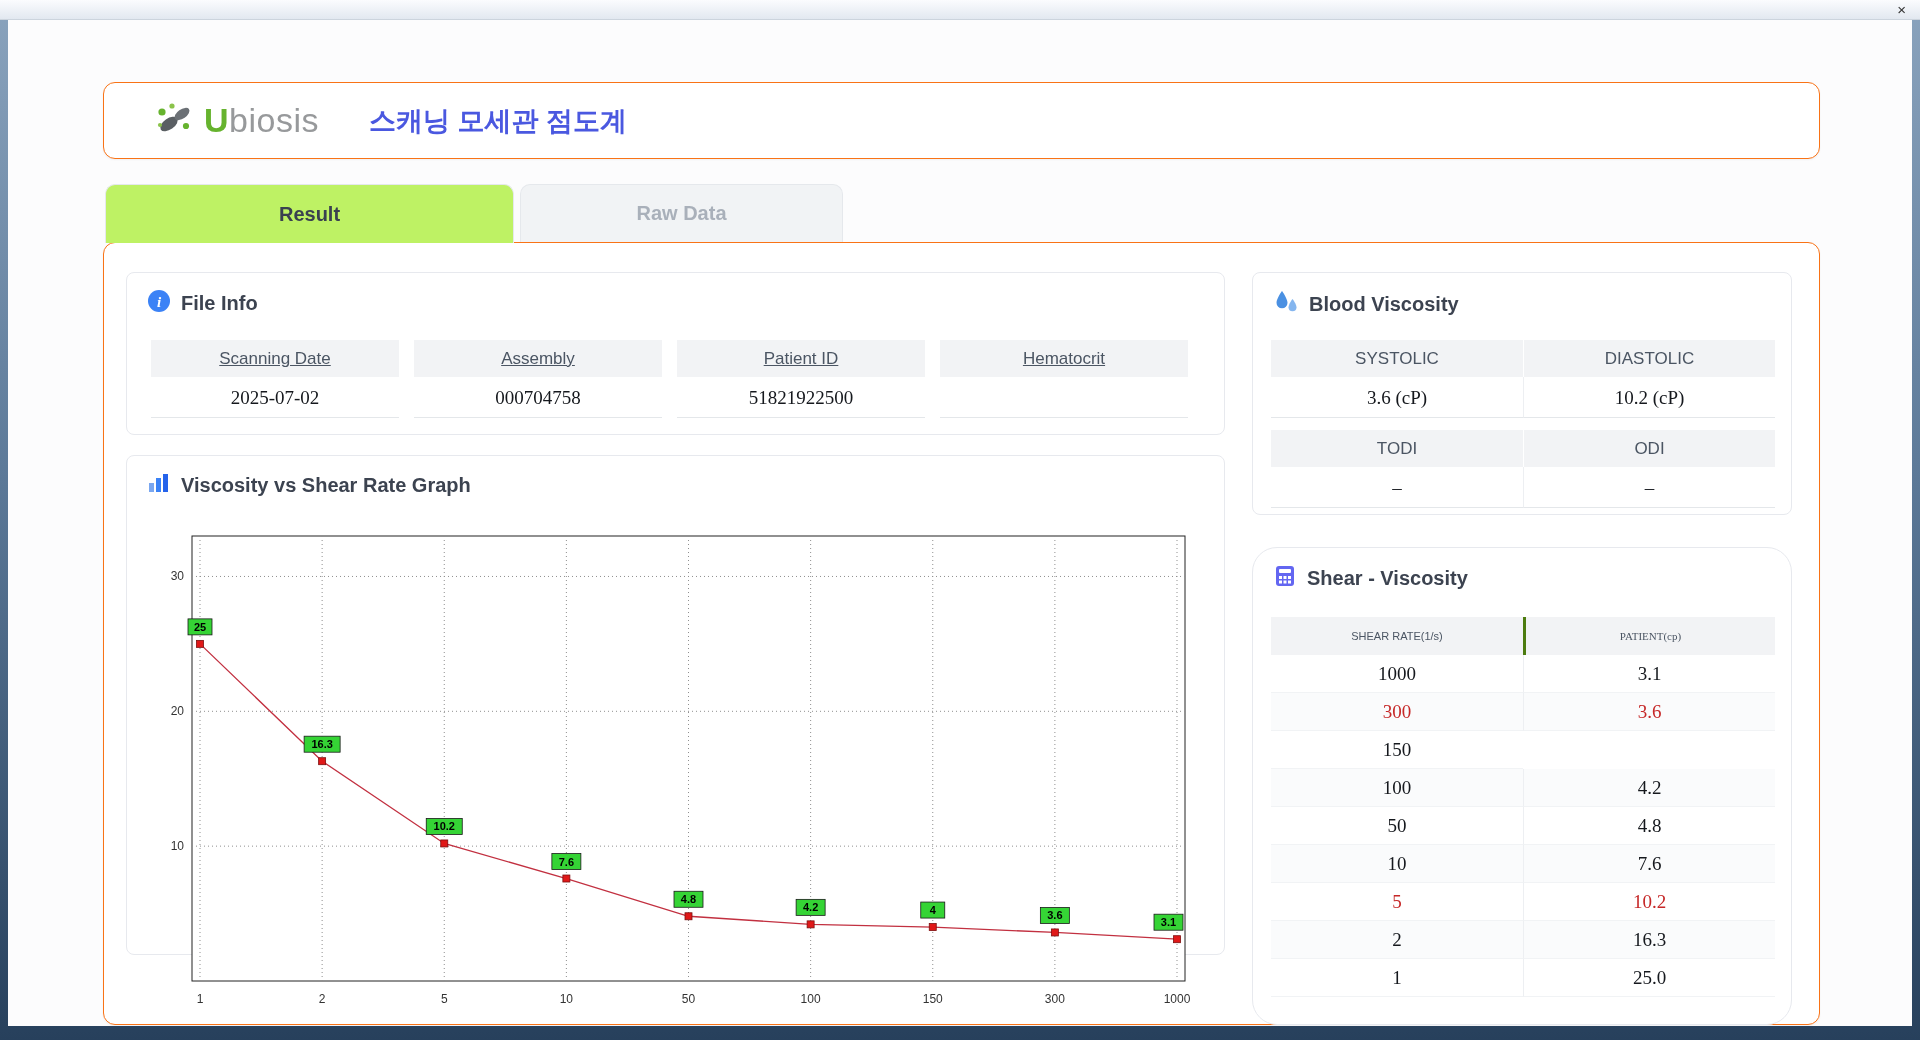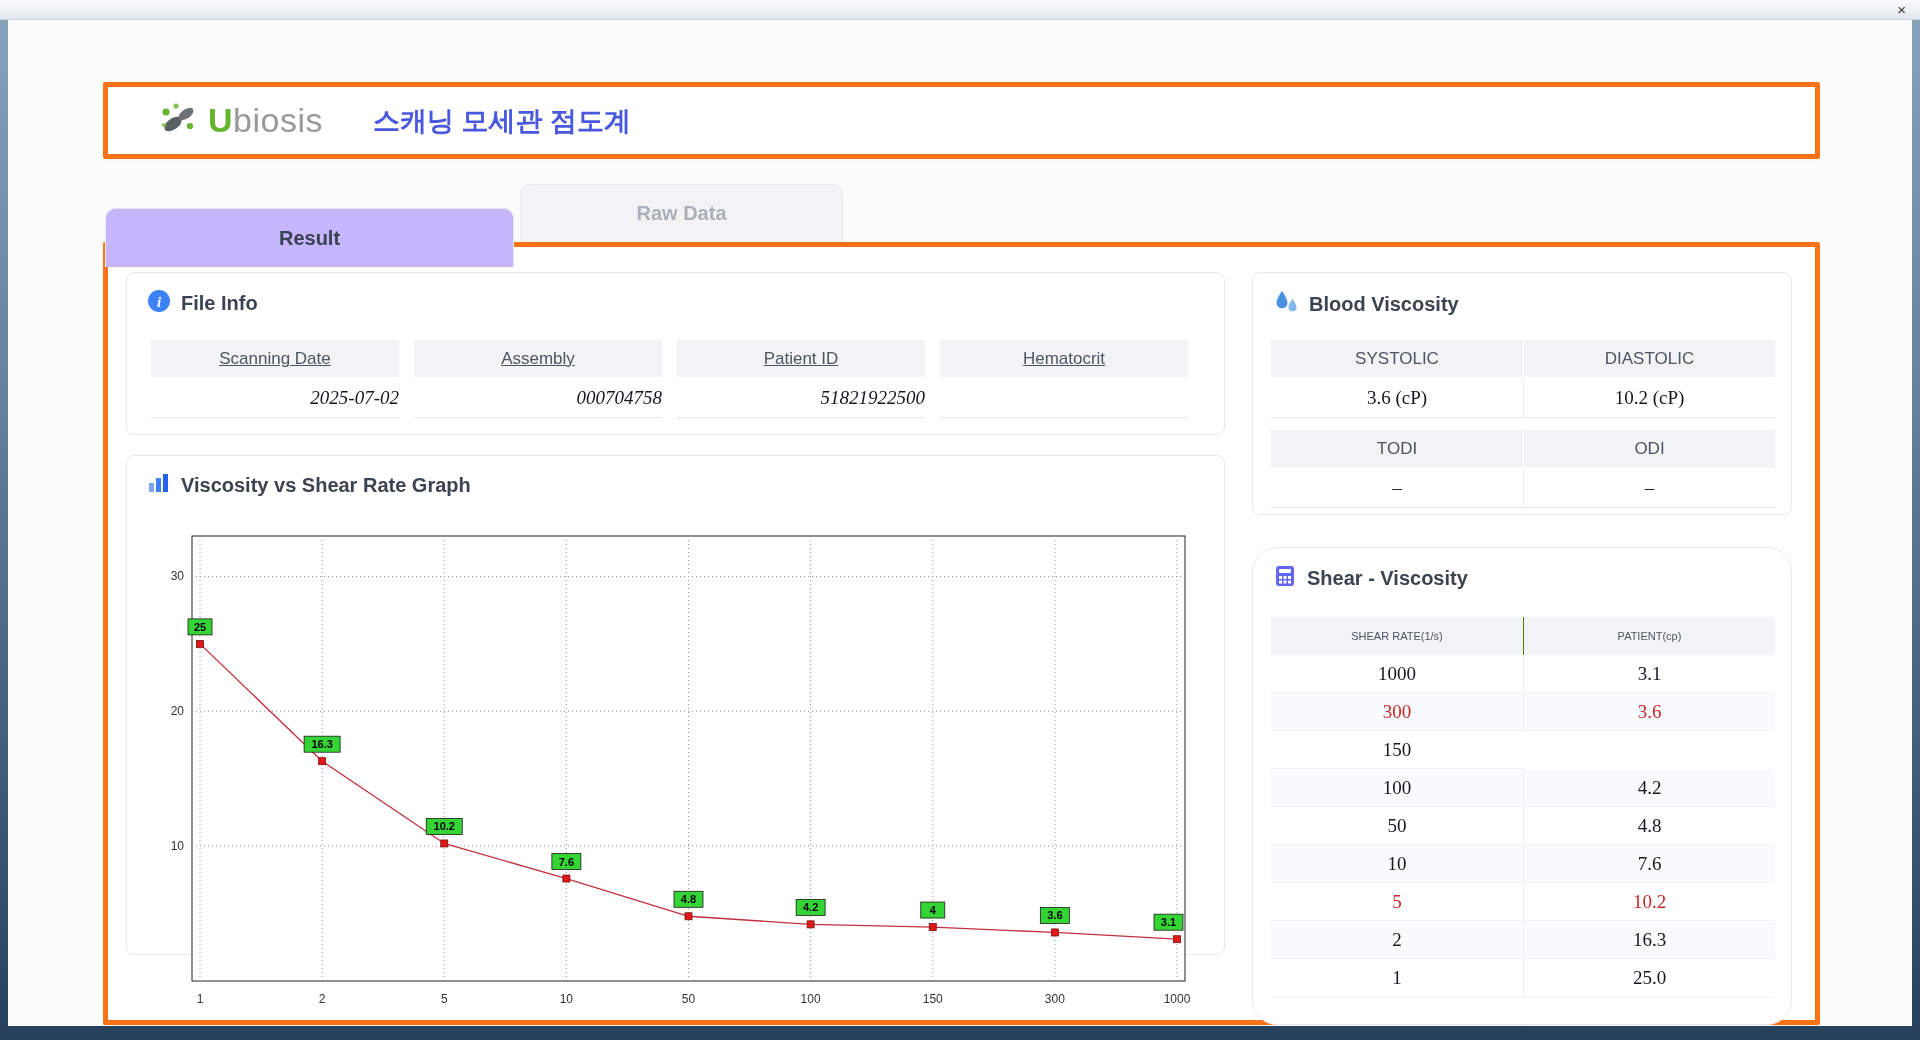--- a/index.html
+++ b/index.html
@@ -19,73 +19,73 @@
   .close-btn {
     position:absolute; right:10px; top:0; height:20px; line-height:19px;
     font-size:15px; color:#333; cursor:default; padding:0 4px;
   }
   .window {
     position:absolute; left:8px; top:20px; width:1904px; height:1006px;
     background:#fcfcfd; overflow:hidden;
   }
   .card {
     position:absolute; background:#fff;
-    border:5px solid #f97316; border-radius:2px;
+    border:1px solid #f97316; border-radius:12px;
     box-shadow:0 1px 2px rgba(16,24,40,.05);
   }
   
   .header-card { left:95px; top:62px; width:1717px; height:77px; display:flex; align-items:center; gap:50px; padding-left:50px; }
   .logo { display:flex; align-items:center; gap:8px; }
   .logo-text { font-size:34px; color:#97999b; letter-spacing:.5px; }
   .logo-text::first-letter { color:#66b32e; font-weight:600; }
   .app-title { font-size:27px; font-weight:700; color:#4a58e0; }
   
   .tab {
     position:absolute; display:flex; align-items:center; justify-content:center;
     font-size:20px; font-weight:700; border-radius:10px 10px 0 0;
   }
   .tab-active {
     left:97px; top:164px; width:409px; height:59px;
-    background:#c4b5fd; border:1px solid #e5e8ec; border-bottom:none;
-    color:#3a4150; z-index:3;margin-top:24px;
+    background:#bef264; border:1px solid #e5e8ec; border-bottom:none;
+    color:#3a4150; z-index:3;
   }
   .tab-inactive {
     left:512px; top:164px; width:323px; height:58px;
     background:#f1f3f5; border:1px solid #e5e8ec; border-bottom:none;
     color:#a9b0ba; z-index:2;
   }
   .content-card { left:95px; top:222px; width:1717px; height:783px; z-index:1; }
   
   .panel { position:absolute; background:#fff; border:1px solid #e7e9ee; border-radius:8px; z-index:4; }
   .panel-head { position:absolute; left:20px; top:16px; display:flex; align-items:center; gap:10px;
                 font-size:20px; font-weight:700; color:#3c4350; }
   .panel-fileinfo { left:118px; top:252px; width:1099px; height:163px; }
   .panel-graph    { left:118px; top:435px; width:1099px; height:500px; }
   .panel-blood    { left:1244px; top:252px; width:540px; height:243px; }
   .panel-shear    { left:1244px; top:527px; width:540px; height:478px;border-radius:25px; }
   
   .fi-fields { position:absolute; left:24px; top:67px; display:flex; gap:15px; }
   .fi-field { width:248px; }
   .fi-label { height:37px; line-height:37px; text-align:center; background:#f2f3f5; color:#4b5563; font-size:17px;text-decoration:underline; }
-  .fi-value { height:41px; line-height:41px; text-align:right; font-family:"Liberation Serif", serif;
-              font-size:19px; color:#15181d; border-bottom:1px solid #e4e7ea;font-style:italic; }
+  .fi-value { height:41px; line-height:41px; text-align:center; font-family:"Liberation Serif", serif;
+              font-size:19px; color:#15181d; border-bottom:1px solid #e4e7ea; }
   
   .bv-table { position:absolute; left:18px; top:67px; width:504px; }
   .bv-row { display:flex; }
   .bv-h { width:252px; height:37px; line-height:37px; text-align:center; background:#f2f3f5; color:#4b5563; font-size:17px; }
   .bv-h + .bv-h { border-left:1px solid #fff; }
   .bv-v { width:252px; height:41px; line-height:41px; text-align:center; font-family:"Liberation Serif", serif;
           font-size:19px; color:#15181d; border-bottom:1px solid #e4e7ea; }
   .bv-v + .bv-v { border-left:1px solid #edeff2; }
   .bv-gap { height:12px; }
   
   .sv-table { position:absolute; left:18px; top:69px; width:504px; }
   .sv-row { display:flex; }
   .sv-hcell { width:252px; height:38px; line-height:38px; text-align:center; background:#f2f3f5; color:#4b5563; font-size:11px; }
-  .sv-hcell + .sv-hcell { border-left:1px solid #4d7c0f; }
+  .sv-hcell + .sv-hcell { border-left:3px solid #4d7c0f;font-family:Liberation Serif, serif; }
   .sv-cell { width:252px; height:38px; line-height:38px; text-align:center; font-family:"Liberation Serif", serif;
              font-size:19px; color:#15181d; border-bottom:1px solid #f1f3f5; }
   .sv-cell + .sv-cell { border-left:1px solid #edeff2; }
   .sv-row.alt { background:#fafbfc; }
   .sv-row.hl .sv-cell { color:#c62828; }
   
   .chart-svg { position:absolute; left:0; top:0; }
 </style>
 </head>
 <body>

